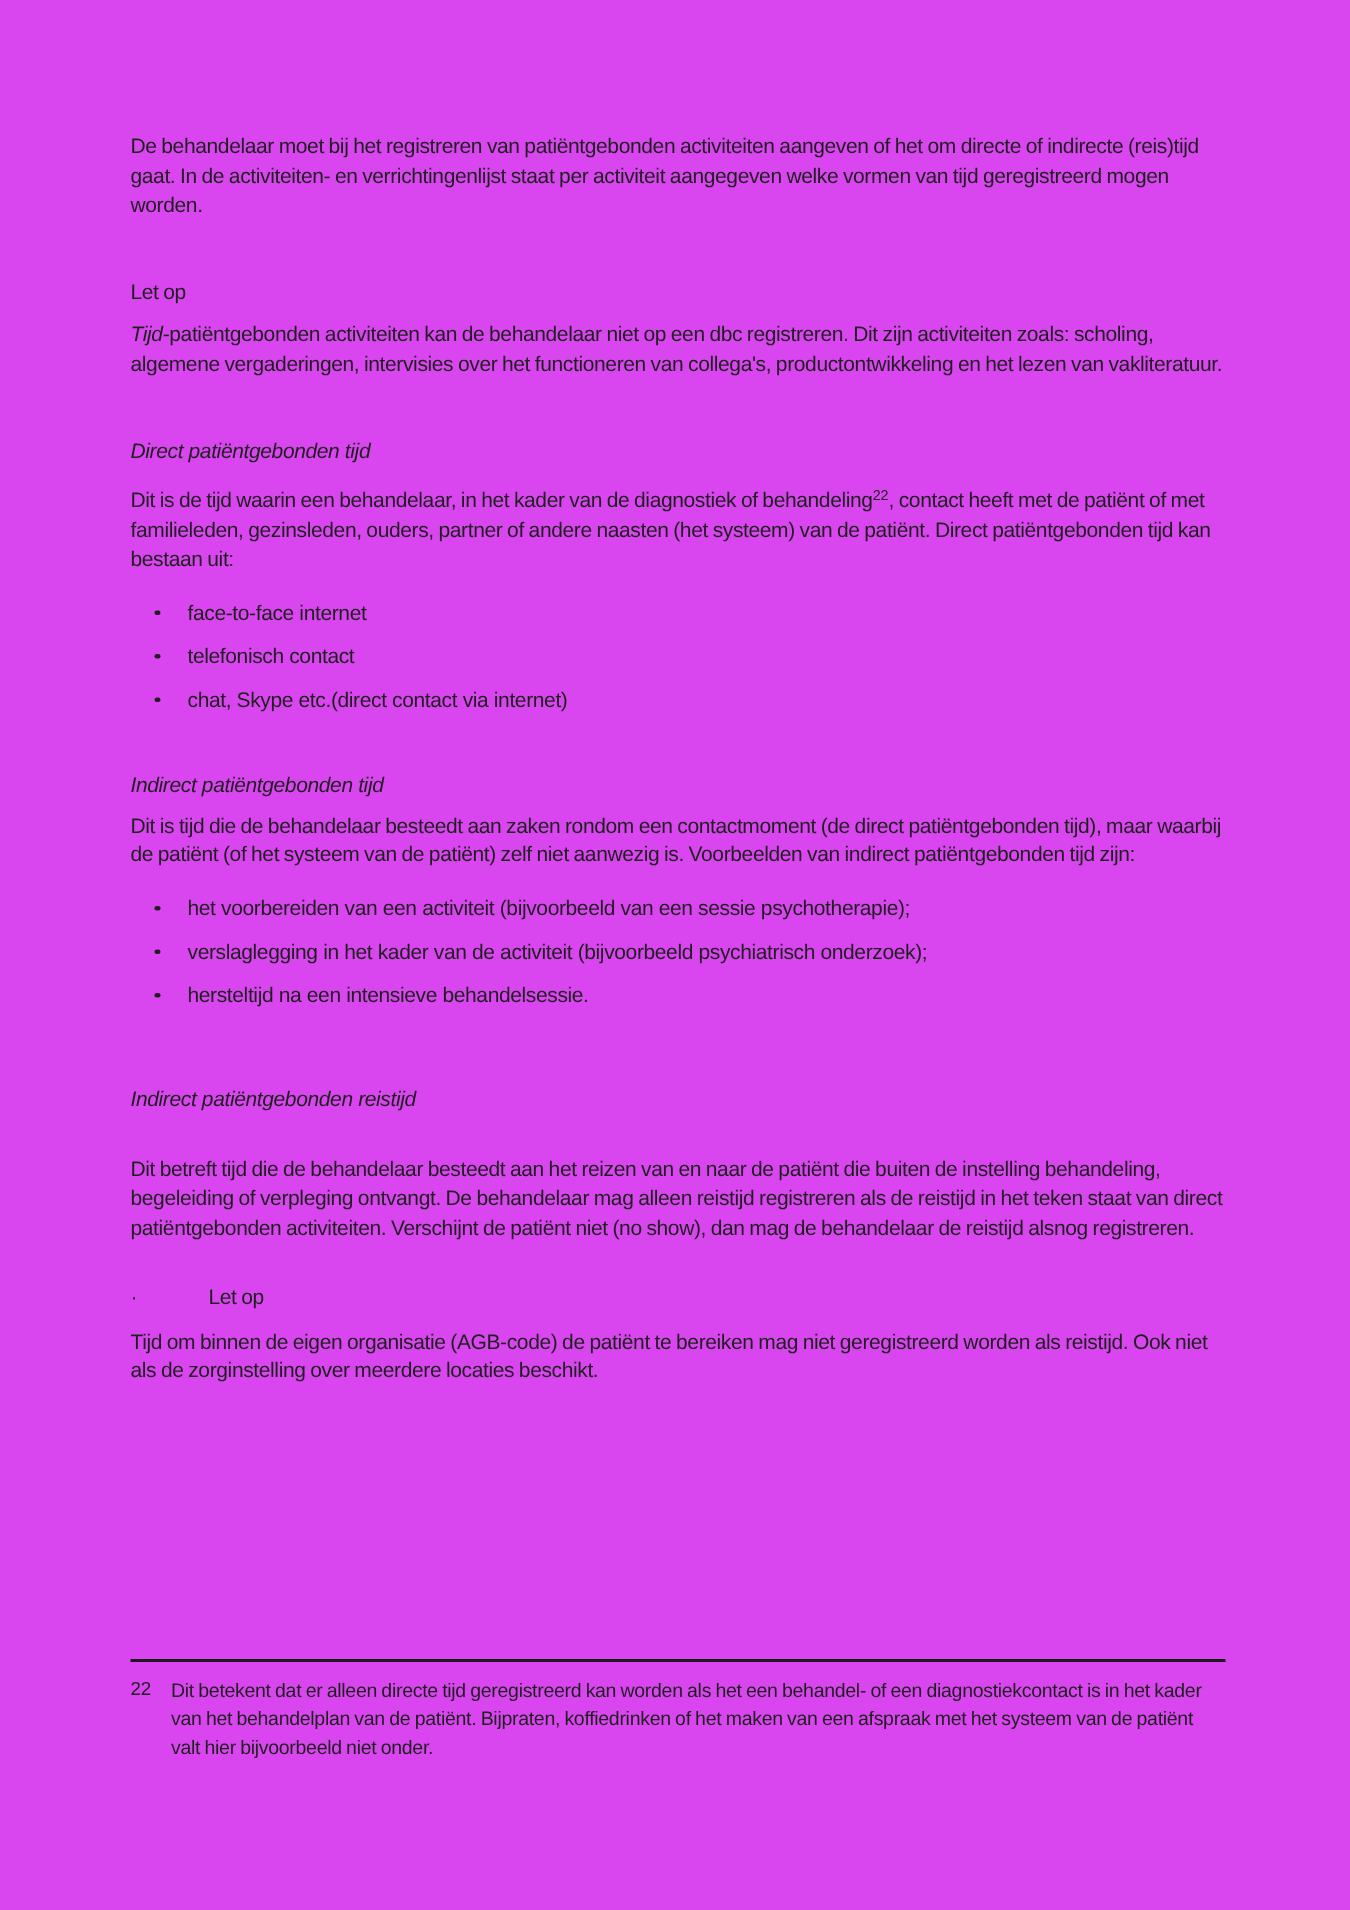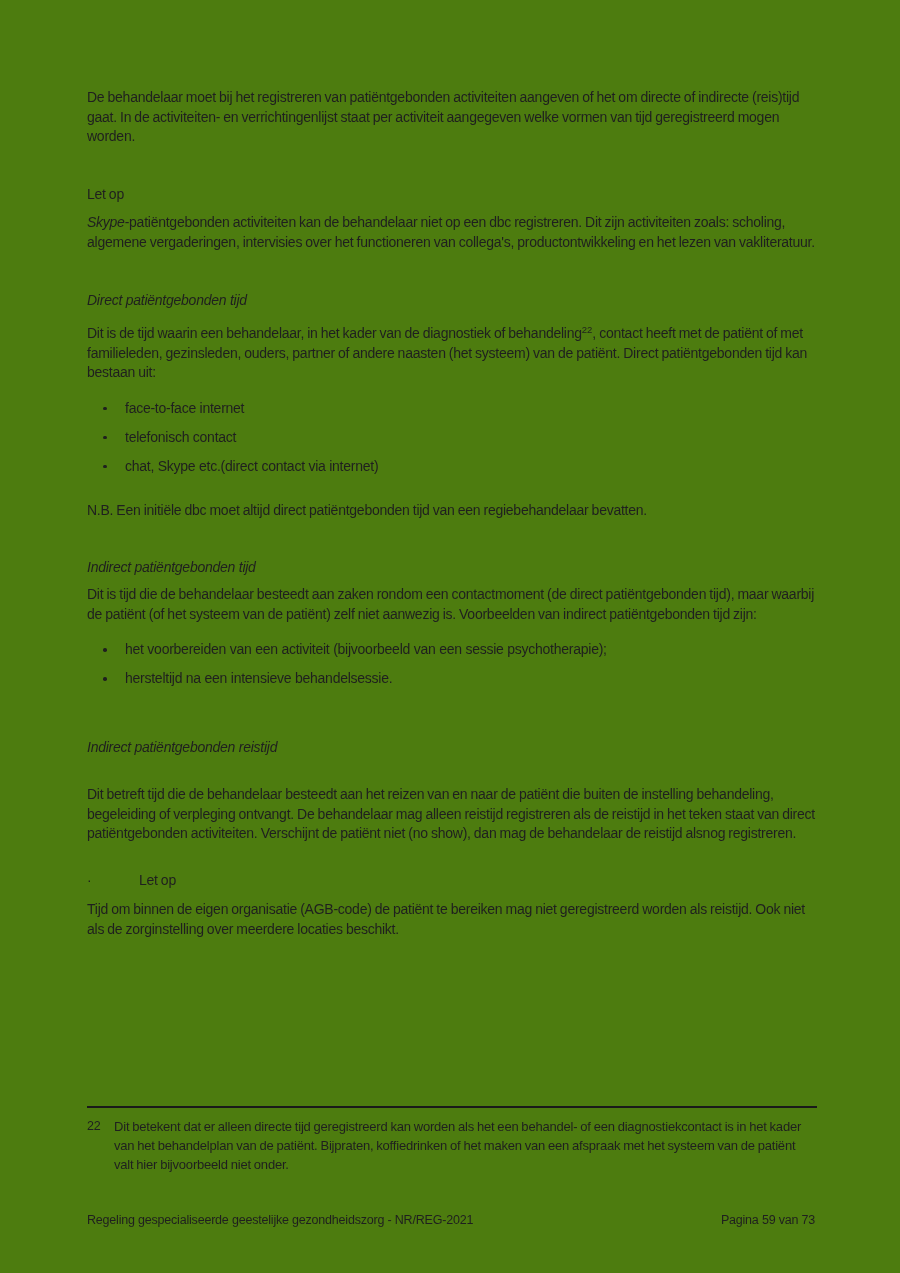--- a/index.html
+++ b/index.html
@@ -1,21 +1,21 @@
 <!DOCTYPE html>
 <html><head>
 <meta charset="utf-8">
 <style>
   * { margin: 0; padding: 0; box-sizing: border-box; }
   html, body { background: #ffffff; }
   .page {
     position: relative;
     width: 900px;
     height: 1273px;
-    background: #4d7c0f;
+    background: #d946ef;
     font-family: "Liberation Sans", "DejaVu Sans", sans-serif;
     color: #1f1f1f;
     overflow: hidden;
   }
   .content {
     position: absolute;
     top: 0; left: 87px;
     width: 730px;
     padding-top: 88px;
   }
@@ -100,38 +100,38 @@
 </style>
 </head>
 <body>
 
 <div class="page">
   <main class="content">
 
     <p class="body">De behandelaar moet bij het registreren van patiëntgebonden activiteiten aangeven of het om directe of indirecte (reis)tijd gaat. In de activiteiten- en verrichtingenlijst staat per activiteit aangegeven welke vormen van tijd geregistreerd mogen worden.</p>
 
     <p class="body label">Let op</p>
-    <p class="body para-niet"><i>Skype</i><span>-patiëntgebonden activiteiten kan de behandelaar niet op een dbc registreren. Dit zijn activiteiten zoals: scholing, algemene vergaderingen, intervisies over het functioneren van collega's, productontwikkeling en het lezen van vakliteratuur.</span></p>
+    <p class="body para-niet"><i>Tijd</i><span>-patiëntgebonden activiteiten kan de behandelaar niet op een dbc registreren. Dit zijn activiteiten zoals: scholing, algemene vergaderingen, intervisies over het functioneren van collega's, productontwikkeling en het lezen van vakliteratuur.</span></p>
 
     <h2 class="h-italic h-direct">Direct patiëntgebonden tijd</h2>
     <p class="body para-direct"><span>Dit is de tijd waarin een behandelaar, in het kader van de diagnostiek of behandeling</span><sup class="fn-ref">22</sup><span>, contact heeft met de patiënt of met familieleden, gezinsleden, ouders, partner of andere naasten (het systeem) van de patiënt. Direct patiëntgebonden tijd kan bestaan uit:</span></p>
 
     <ul class="bullets">
       <li><span class="dot"></span><span>face-to-face internet</span></li>
       <li><span class="dot"></span><span>telefonisch contact</span></li>
       <li><span class="dot"></span><span>chat, Skype etc.(direct contact via internet)</span></li>
     </ul>
 
-    <p class="body para-nb">N.B. Een initiële dbc moet altijd direct patiëntgebonden tijd van een regiebehandelaar bevatten.</p>
 
     <h2 class="h-italic h-indirect">Indirect patiëntgebonden tijd</h2>
     <p class="body para-indirect">Dit is tijd die de behandelaar besteedt aan zaken rondom een contactmoment (de direct patiëntgebonden tijd), maar waarbij de patiënt (of het systeem van de patiënt) zelf niet aanwezig is. Voorbeelden van indirect patiëntgebonden tijd zijn:</p>
 
     <ul class="bullets">
       <li><span class="dot"></span><span>het voorbereiden van een activiteit (bijvoorbeeld van een sessie psychotherapie);</span></li>
+      <li><span class="dot"></span><span>verslaglegging in het kader van de activiteit (bijvoorbeeld psychiatrisch onderzoek);</span></li>
       <li><span class="dot"></span><span>hersteltijd na een intensieve behandelsessie.</span></li>
     </ul>
 
     <h2 class="h-italic h-reistijd">Indirect patiëntgebonden reistijd</h2>
     <p class="body para-reistijd">Dit betreft tijd die de behandelaar besteedt aan het reizen van en naar de patiënt die buiten de instelling behandeling, begeleiding of verpleging ontvangt. De behandelaar mag alleen reistijd registreren als de reistijd in het teken staat van direct patiëntgebonden activiteiten. Verschijnt de patiënt niet (no show), dan mag de behandelaar de reistijd alsnog registreren.</p>
 
     <div class="body letop-line">
       <span class="letop-marker">·</span>
       <span>Let op</span>
     </div>
@@ -139,17 +139,13 @@
 
   </main>
 
   <section class="footnote-section">
     <div class="fn-row">
       <span class="fn-num">22</span>
       <span class="fn-text">Dit betekent dat er alleen directe tijd geregistreerd kan worden als het een behandel- of een diagnostiekcontact is in het kader van het behandelplan van de patiënt. Bijpraten, koffiedrinken of het maken van een afspraak met het systeem van de patiënt valt hier bijvoorbeeld niet onder.</span>
     </div>
   </section>
 
-  <footer class="page-footer">
-    <span>Regeling gespecialiseerde geestelijke gezondheidszorg - NR/REG-2021</span>
-    <span>Pagina 59 van 73</span>
-  </footer>
 </div>
 
 </body></html>

